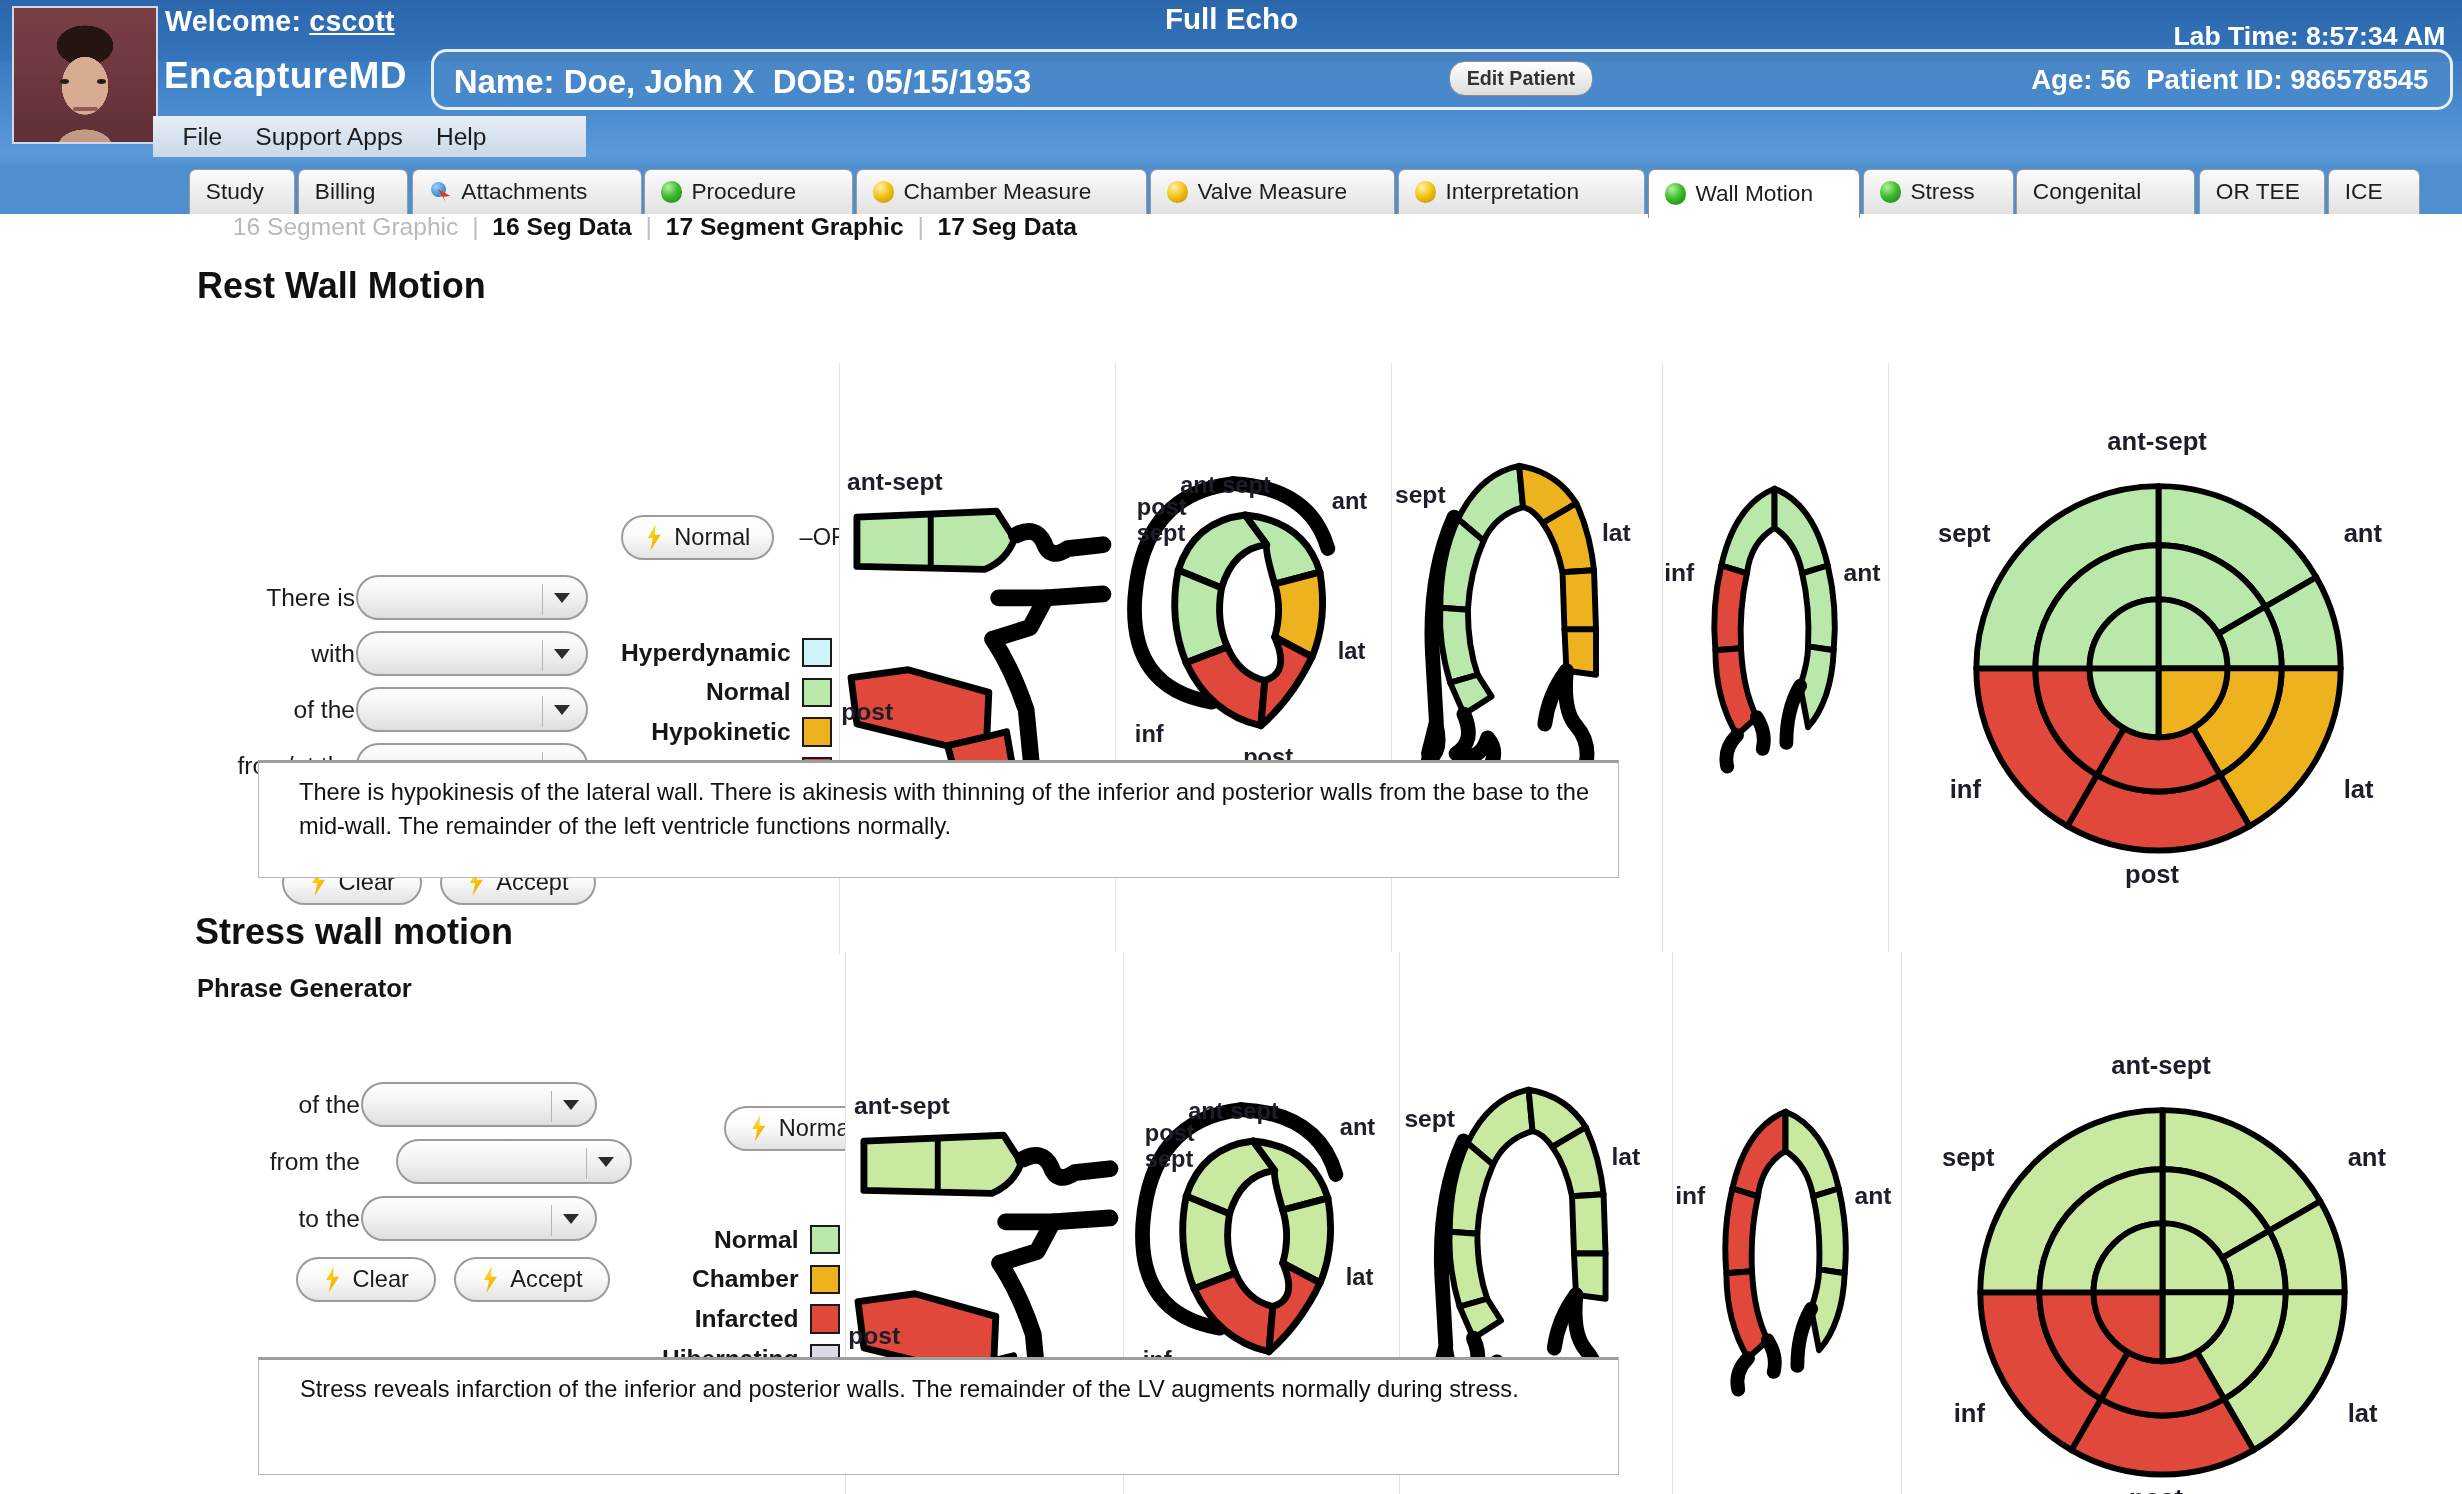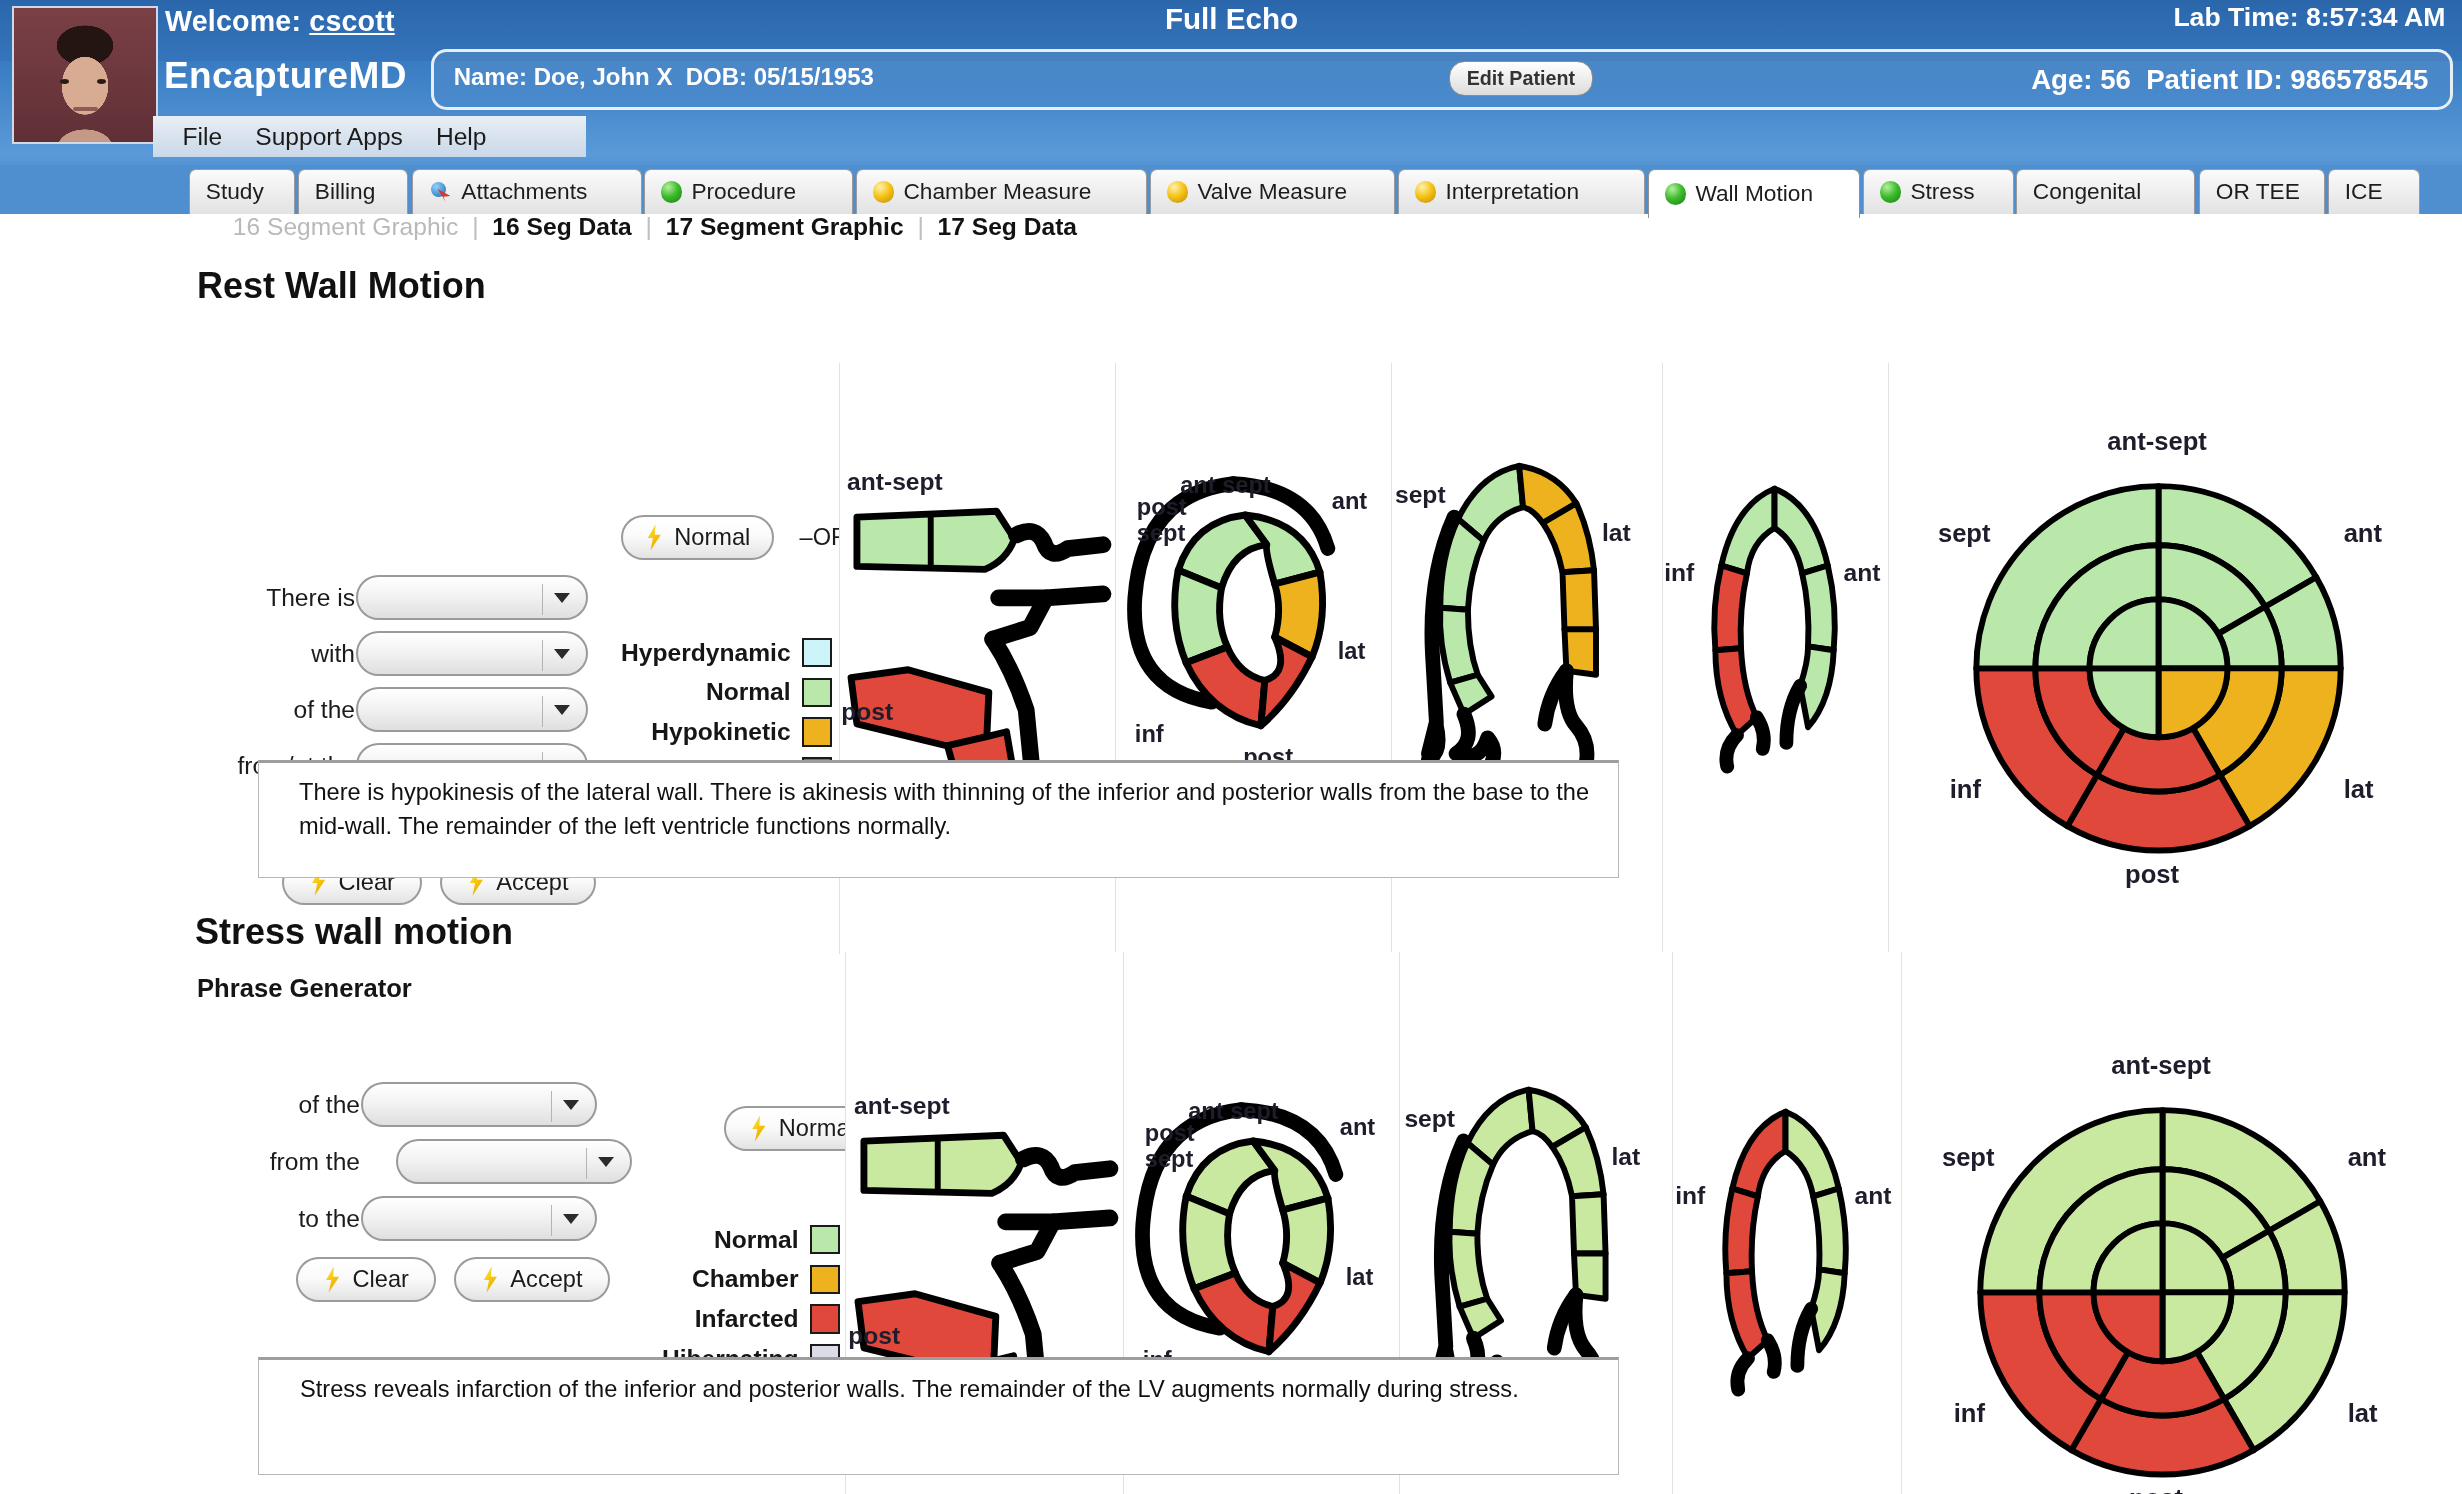--- a/index.html
+++ b/index.html
@@ -42,37 +42,37 @@
     position:absolute; left:165px; top:4.9px;
     color:#ffffff; font-size:28.6px; font-weight:bold;
     letter-spacing:0.2px; white-space:nowrap;
   }
   #welcome .user { text-decoration:underline; }
   #app-title {
     position:absolute; left:0; top:2px; width:2463px; text-align:center;
     color:#ffffff; font-size:29.6px; font-weight:bold;
   }
   #labtime {
-    position:absolute; right:17.7px; top:2px;
+    position:absolute; right:17.7px; top:21px;
     color:#ffffff; font-size:26.6px; font-weight:bold; white-space:nowrap;text-align:right;
   }
 
   #brand {
     position:absolute; left:164px; top:55px;
     color:#ffffff; font-size:37px; font-weight:bold;
     letter-spacing:0.4px;
   }
   #patient-bar {
     position:absolute; left:431px; top:49px; right:9.9px; height:61px;
     border:3px solid #e8eef6; border-radius:15.8px;
     background:linear-gradient(to bottom, rgba(255,255,255,.10), rgba(255,255,255,0));
   }
   #patient-left {
     position:absolute; left:19.7px; top:10.8px;
-    color:#ffffff; font-size:24px; font-weight:bold; white-space:nowrap;
+    color:#ffffff; font-size:33px; font-weight:bold; white-space:nowrap;
   }
   #edit-patient {
     position:absolute; left:1015px; top:8.9px;
     padding:4.9px 16.7px; border-radius:15.8px;
     background:linear-gradient(to bottom,#ffffff,#dcdcdc);
     border:1px solid #8d8d8d;
     font-size:19.7px; font-weight:bold; color:#333; cursor:pointer;
   }
   #patient-right {
     position:absolute; right:21.7px; top:11.8px;

